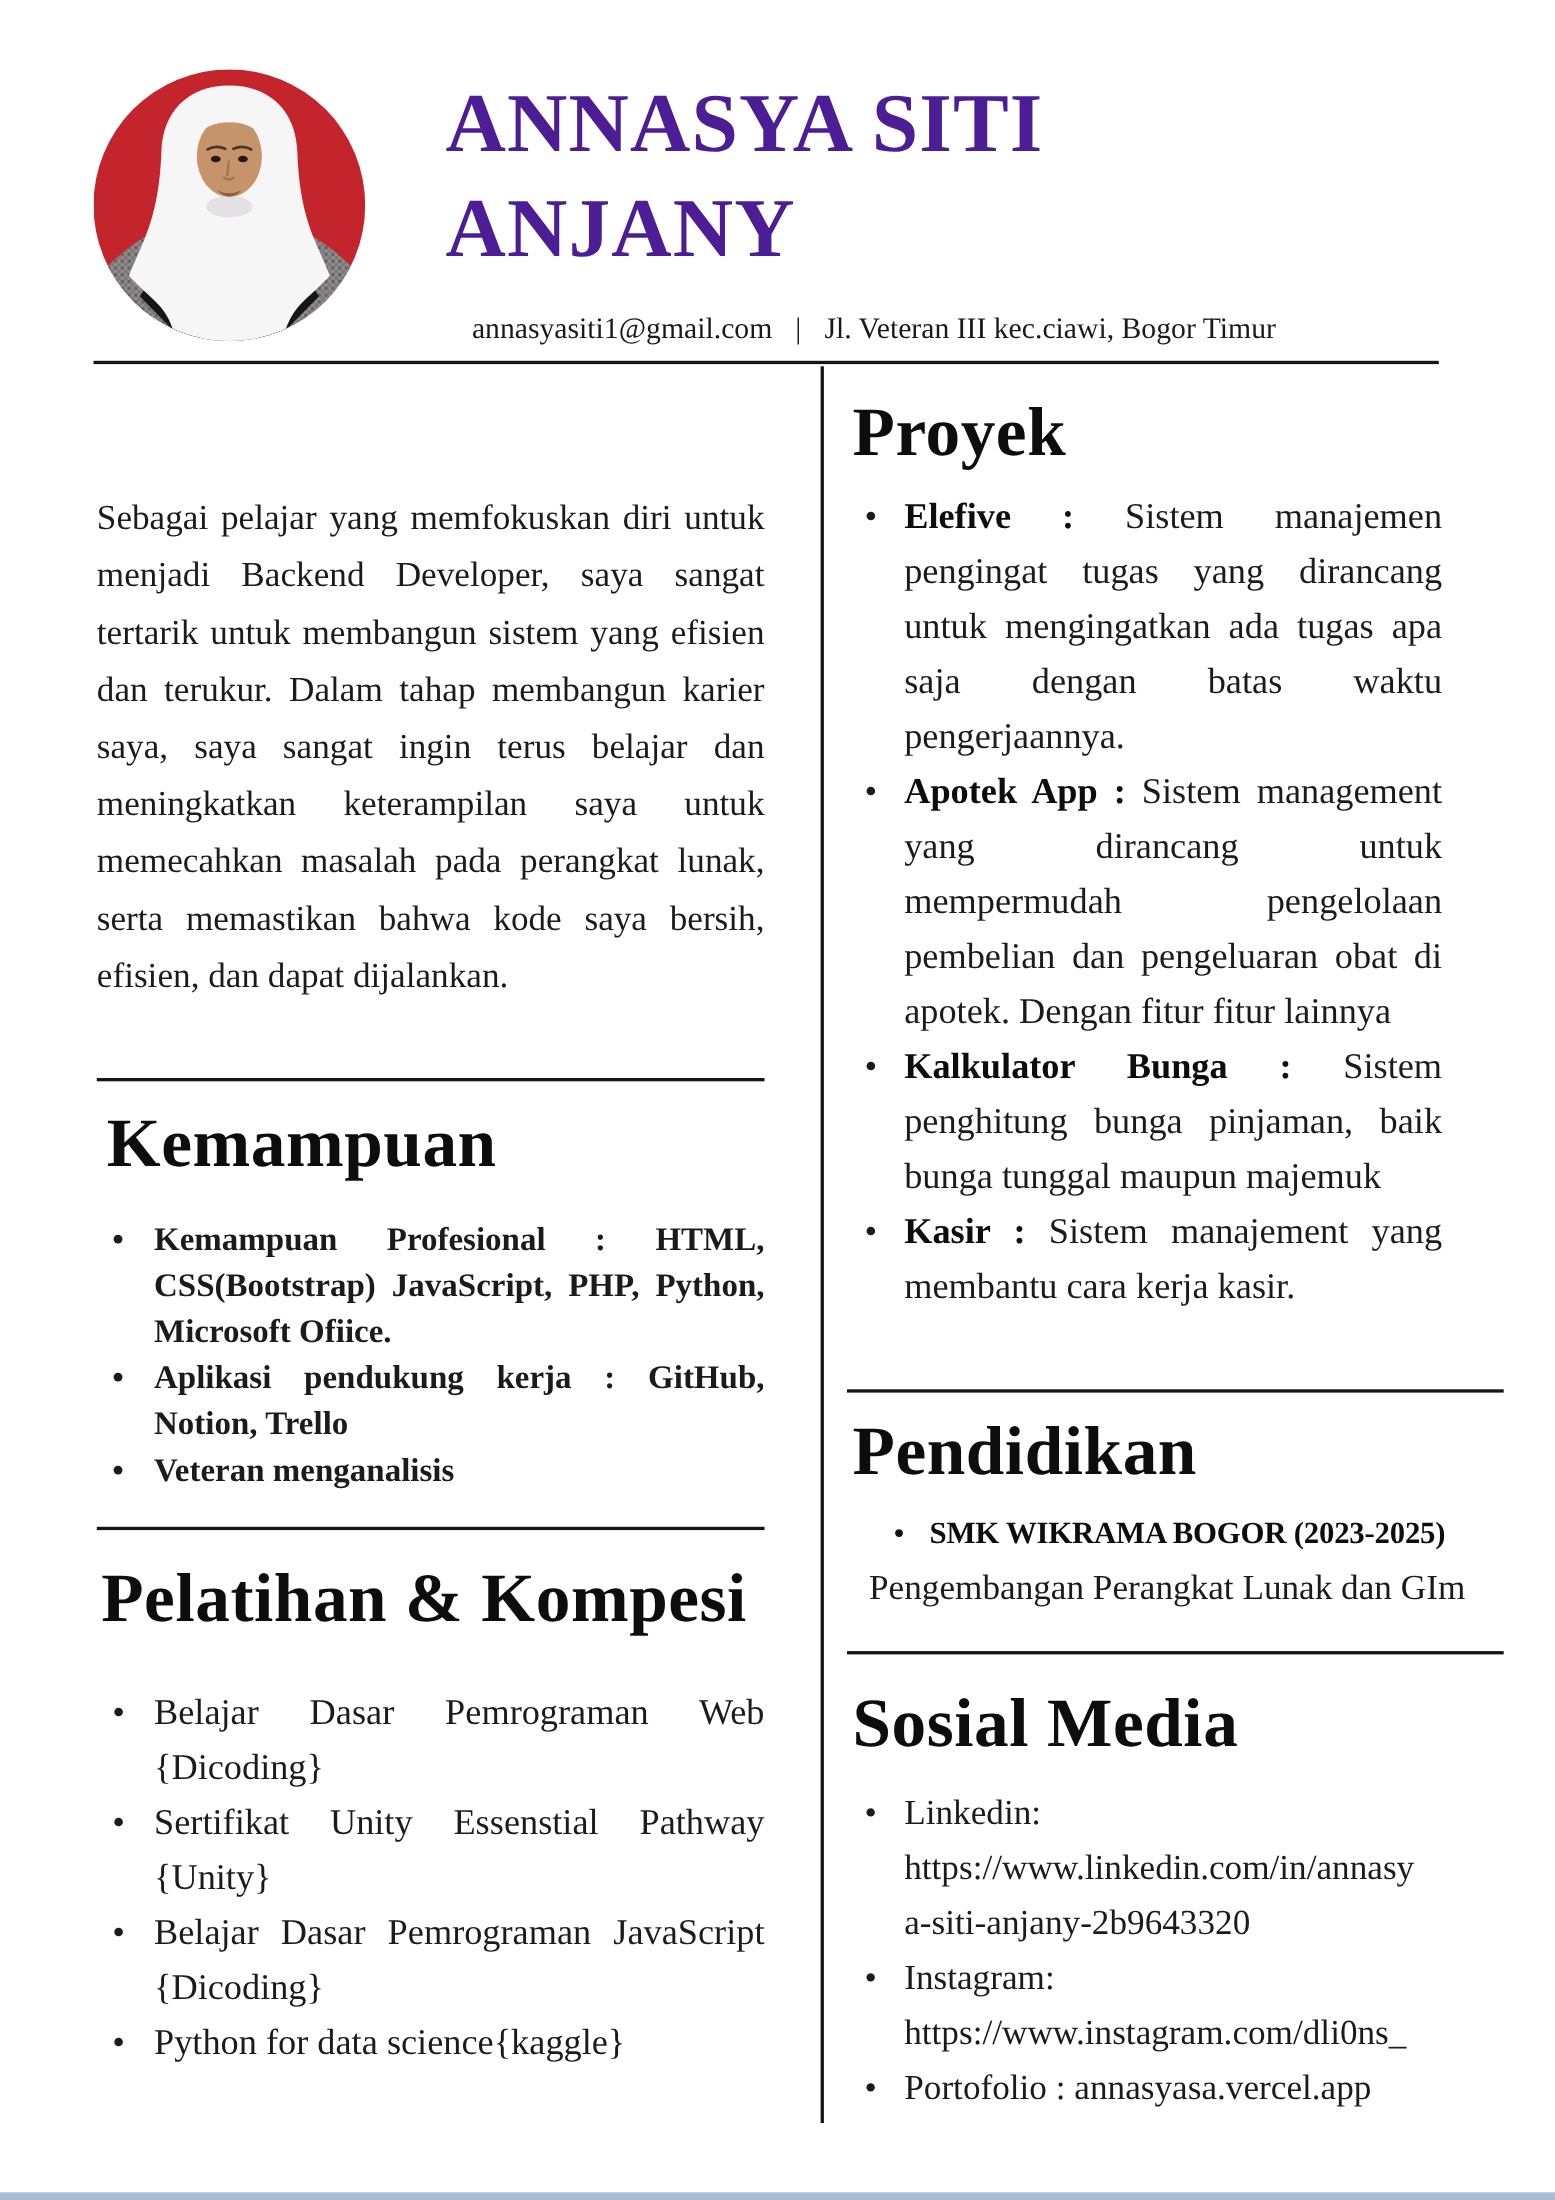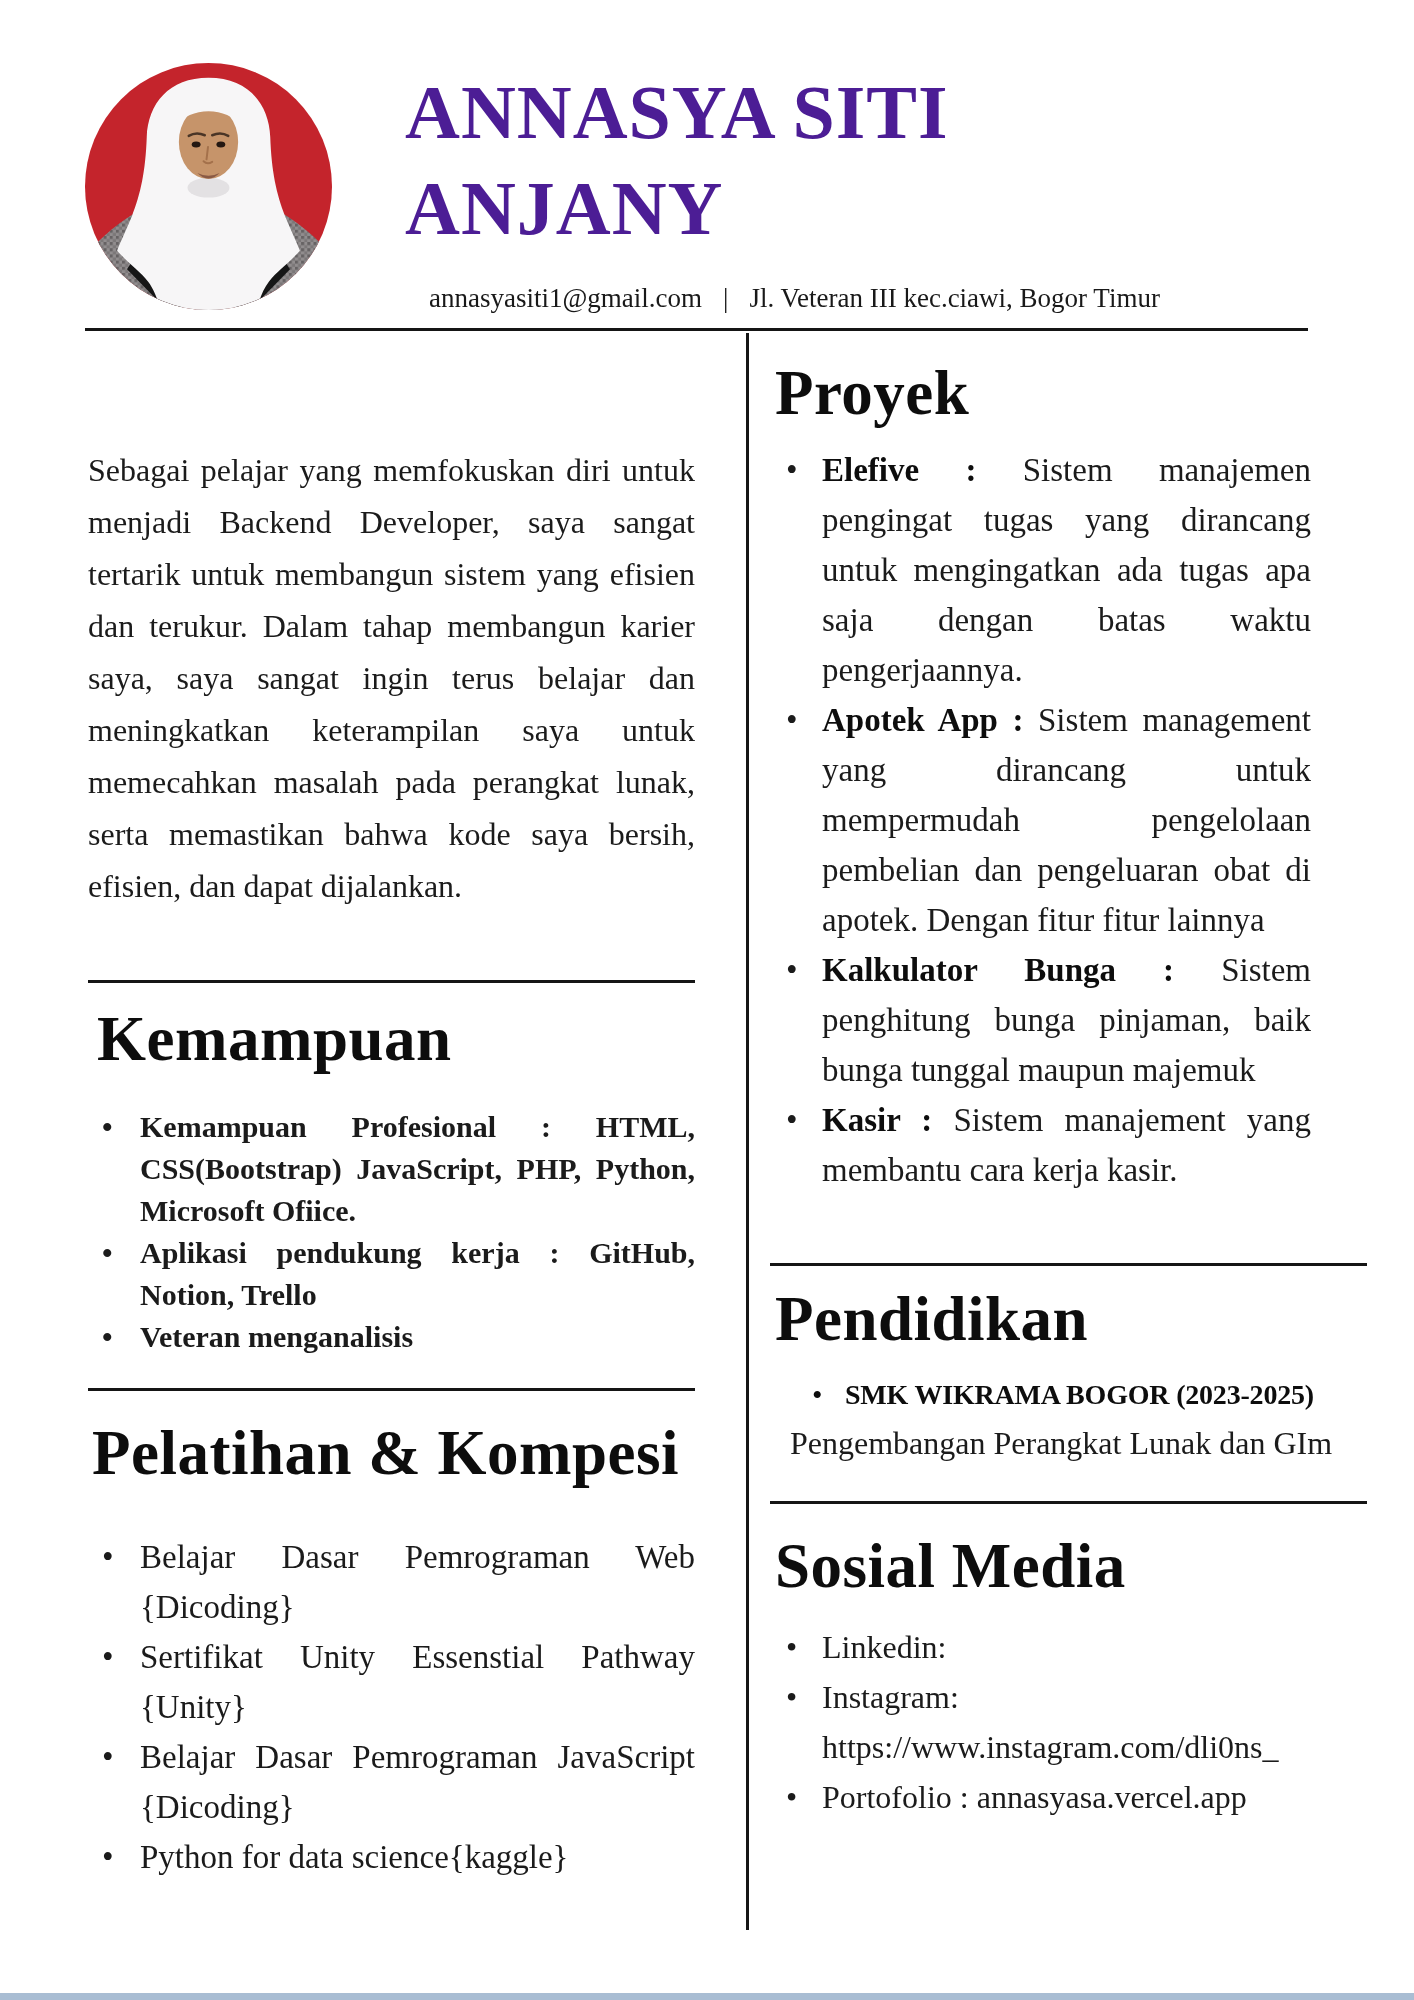--- a/index.html
+++ b/index.html
@@ -192,20 +192,21 @@
   <h2 class="sec sec-education">Pendidikan</h2>
   <div class="edu-school">SMK WIKRAMA BOGOR (2023-2025)</div>
   <div class="edu-major">Pengembangan Perangkat Lunak dan GIm</div>
 
   <div class="rule r-div2"></div>
 
   <h2 class="sec sec-social">Sosial Media</h2>
   <ul class="slist">
     <li>
       <span>Linkedin:</span>
+      <span class="surl">https://www.linkedin.com/in/annasya-siti-anjany-2b9643320</span>
     </li>
     <li>
       <span>Instagram:</span>
       <span class="surl">https://www.instagram.com/dli0ns_</span>
     </li>
     <li>
       <span>Portofolio : annasyasa.vercel.app</span>
       <span class="surl"></span>
     </li>
   </ul>

